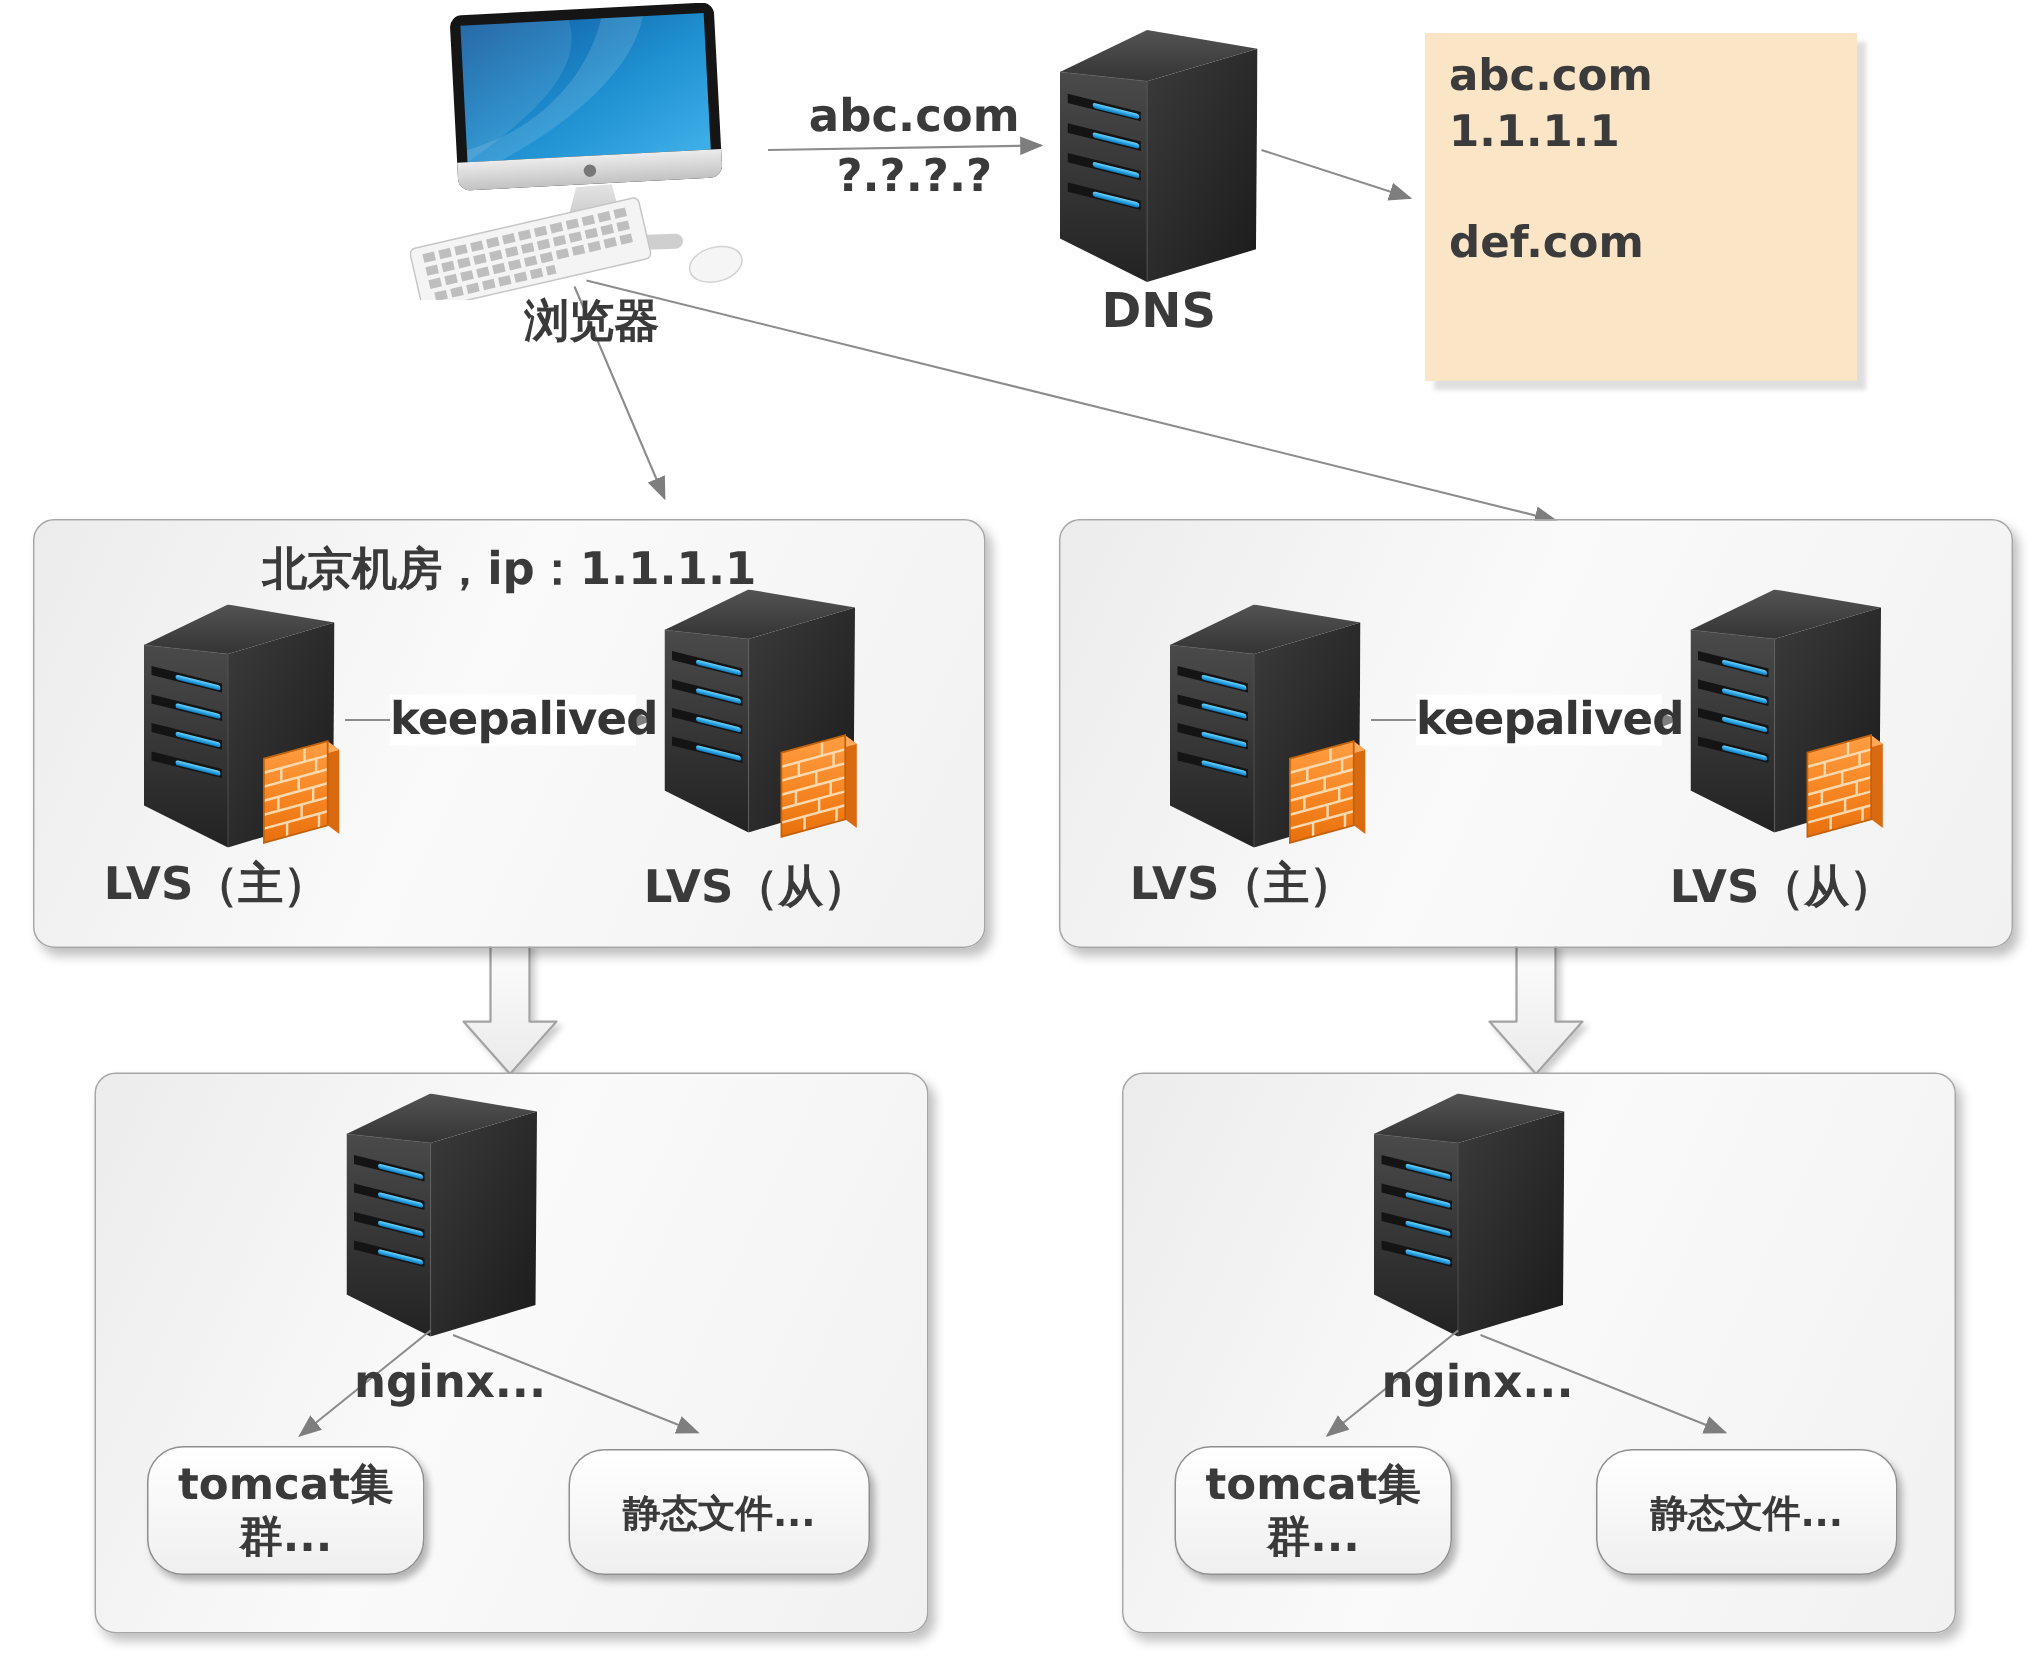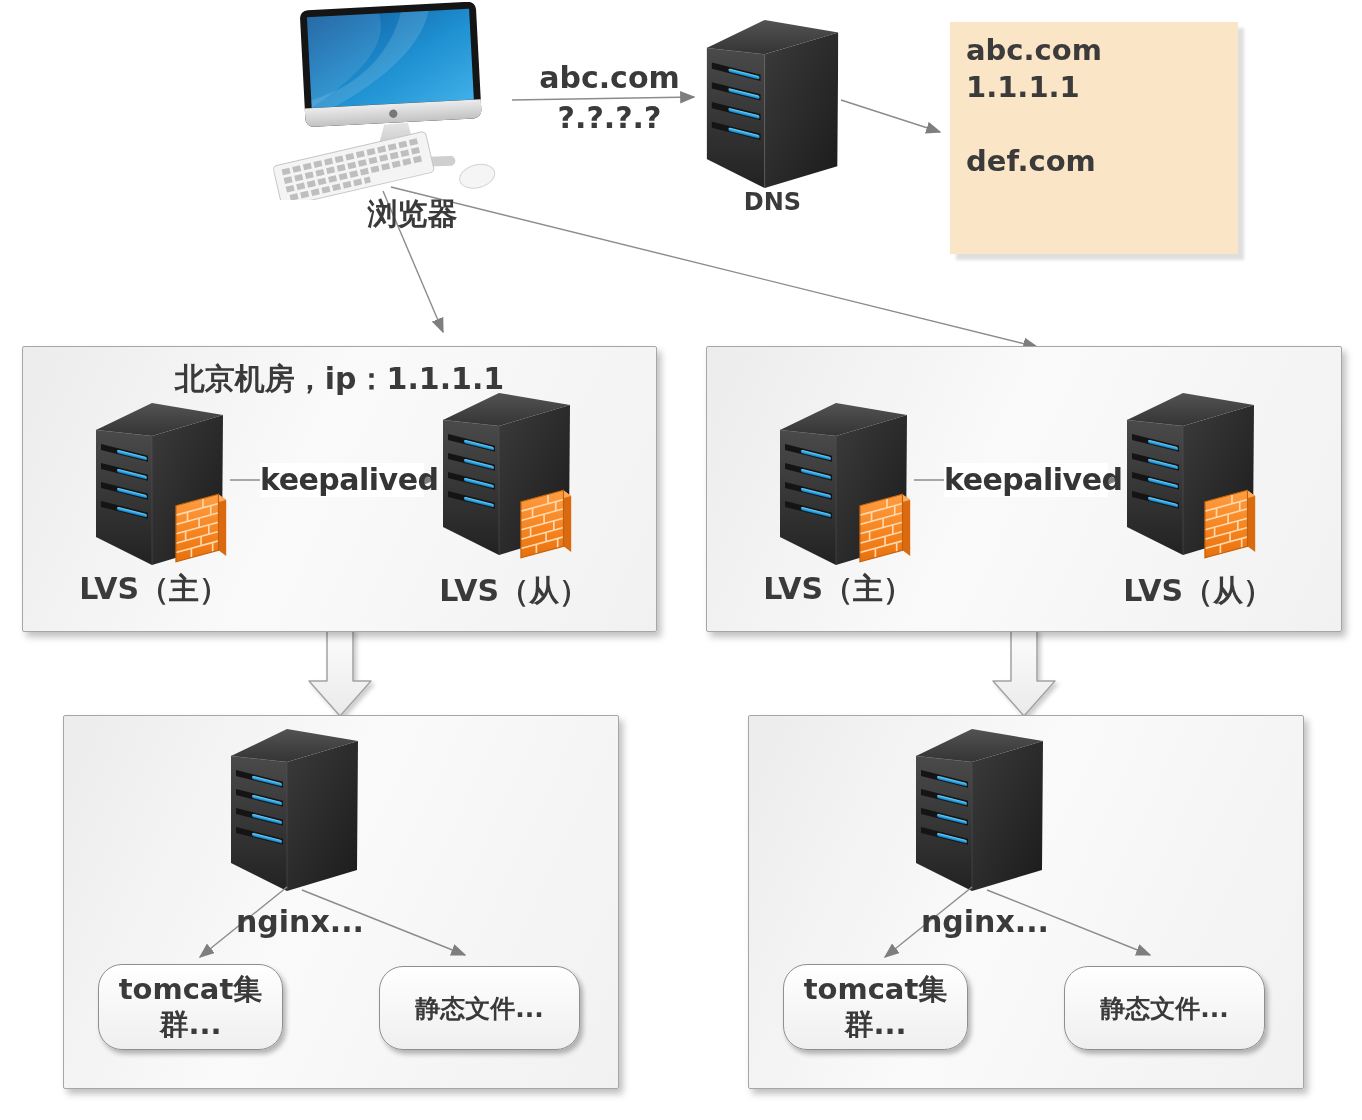--- a/index.html
+++ b/index.html
@@ -2,30 +2,30 @@
 <html><head>
 <meta charset="utf-8">
 <style>
   html,body{margin:0;padding:0;background:#fff;}
   .stage{position:relative;width:1362px;height:1120px;background:#FFFFFF;
          font-family:"DejaVu Sans",sans-serif;overflow:hidden;}
   .abs{position:absolute;}
   svg{display:block;}
   .overlay{position:absolute;left:0;top:0;pointer-events:none;}
   .lbl{position:absolute;color:#3A3A3A;font-weight:600;text-align:center;white-space:nowrap;}
-  .panel{position:absolute;border:1.6px solid #A6A6A6;border-radius:2px;
+  .panel{position:absolute;border:1.6px solid #A6A6A6;border-radius:14px;
          background:linear-gradient(115deg,#ECECEC 0%,#FAFAFA 45%,#F1F1F1 100%);
          box-shadow:4px 5px 7px rgba(0,0,0,.25);}
   .panel-title{position:absolute;left:0;top:12px;width:100%;text-align:center;
          font-size:30px;font-weight:600;color:#3A3A3A;white-space:nowrap;}
   .inpanel-svg{position:absolute;left:0;top:0;}
   .kp-label{position:absolute;background:#FFFFFF;font-size:30px;line-height:34px;
          font-weight:600;color:#353535;text-align:center;letter-spacing:-0.5px;}
   .node-label{position:absolute;font-size:30px;font-weight:600;color:#3A3A3A;
-         text-align:right;white-space:nowrap;}
+         text-align:center;white-space:nowrap;}
   .subbox{position:absolute;border:1.5px solid #8F8F8F;border-radius:24px;
          background:linear-gradient(180deg,#FFFFFF 0%,#EFEFEF 100%);
          box-shadow:3px 4px 5px rgba(0,0,0,.28);
          display:flex;align-items:center;justify-content:center;
          color:#3A3A3A;font-weight:600;text-align:center;}
   .subbox .inner{width:150px;font-size:29px;line-height:35px;}
   .subbox .inner-wide{width:190px;font-size:25px;line-height:35px;}
   .note{position:absolute;left:950px;top:22px;width:288px;height:232px;
         background:#FBE5C7;box-shadow:6px 6px 3px rgba(0,0,0,.13);
         padding:10px 0 0 16px;box-sizing:border-box;}
@@ -164,29 +164,29 @@
     </g>
     <g fill="url(#gBlock)" stroke="#A3A3A3" stroke-width="1.5" stroke-linejoin="round" filter="url(#fShadow)">
       <path d="M327,629 H353 V681 H371 L340,716 L309,681 H327 Z"></path>
       <path d="M1011,629 H1037 V681 H1055 L1024,716 L993,681 H1011 Z"></path>
     </g>
   </svg>
 
   <svg class="abs" style="left:272px;top:2px" width="250" height="198" viewBox="0 0 250 200">
       <use href="#sym-computer"></use>
     </svg>
-  <div class="lbl" style="left:355px;top:194px;width:115px;font-size:30px">浏览器</div>
+  <div class="lbl" style="left:337px;top:194px;width:115px;font-size:30px">浏览器</div>
 
   <div class="lbl" style="left:537px;top:60px;width:145px;font-size:30px">abc.com</div>
   <div class="lbl" style="left:537px;top:100px;width:145px;font-size:30px">?.?.?.?</div>
 
   <svg class="abs" style="left:706px;top:20px" width="133" height="168" viewBox="0 0 127 162">
       <use href="#sym-server"></use>
     </svg>
-  <div class="lbl" style="left:710px;top:188px;width:125px;font-size:24px">DNS</div>
+  <div class="lbl" style="left:710px;top:188px;width:125px;font-size:32px">DNS</div>
 
   <div class="note">
     <div class="note-line">abc.com</div>
     <div class="note-line">1.1.1.1</div>
     <div class="note-line"></div>
     <div class="note-line">def.com</div>
   </div>
 
   <div class="panel" style="left:22px;top:346px;width:633px;height:284px">
     <div class="panel-title">北京机房，ip：1.1.1.1</div>

